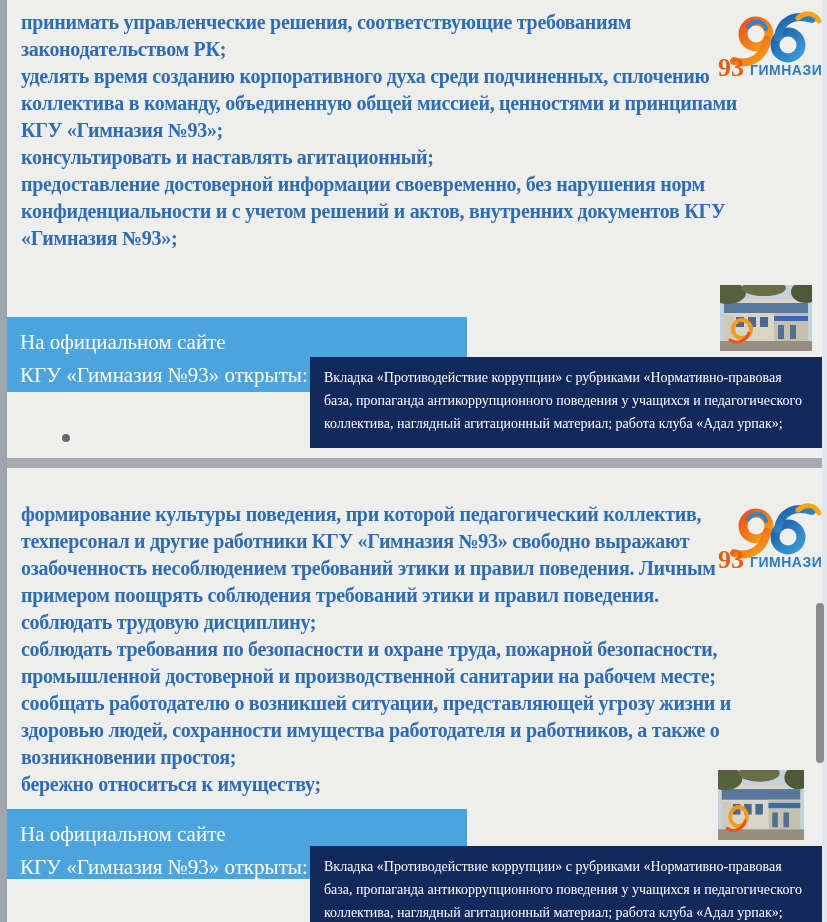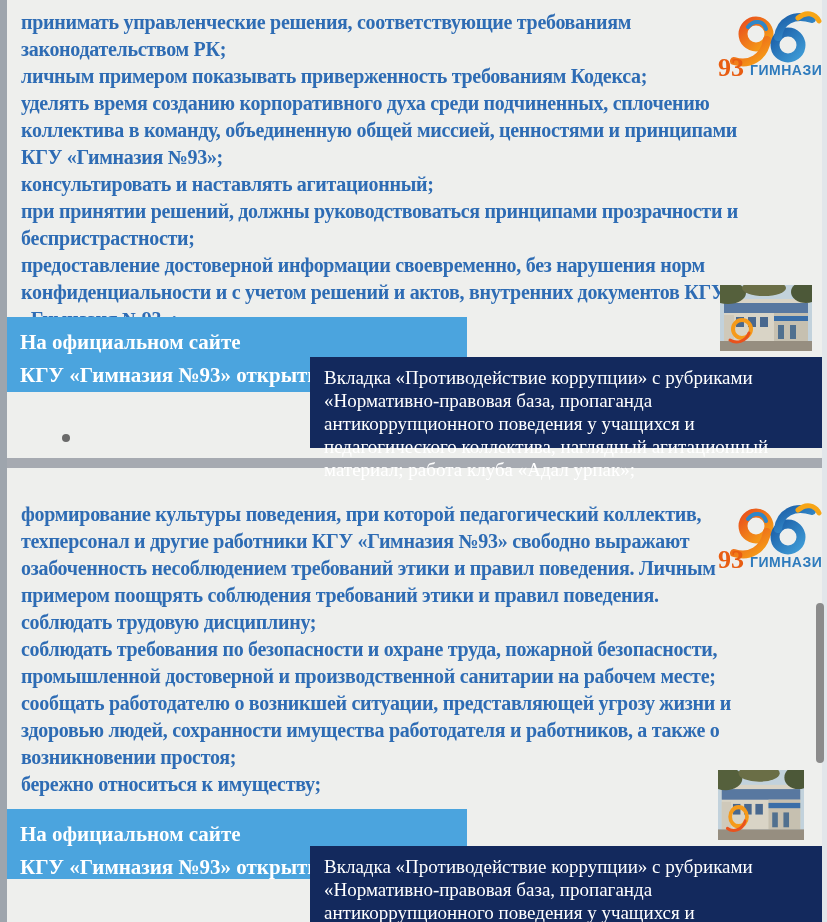--- a/index.html
+++ b/index.html
@@ -9,47 +9,45 @@
   .chrome-right{position:absolute;left:822px;top:0;width:5px;height:922px;background:#e2e6ea;}
   .divider{position:absolute;left:0;top:458px;width:827px;height:10px;background:#a6aab1;}
   .slide{position:absolute;left:7px;width:815px;background:#eeefed;}
   .slide.s1{top:4px;height:427px;}
   .slide.s2{top:496px;height:454px;}
   .text-block{position:absolute;left:14px;top:5px;width:752px;
       font-weight:bold;font-size:20px;line-height:27px;letter-spacing:-0.3px;
       color:#2e6cb4;}
   .text-block p{margin:0;}
   .banner{position:absolute;left:0;top:313px;width:460px;height:75px;background:#4ba4de;
-      color:#ffffff;font-weight:bold;font-size:21px;line-height:33px;
+      color:#ffffff;font-weight:normal;font-size:21px;line-height:33px;
       padding:9px 0 0 13px;box-sizing:border-box;z-index:1;}
   .s2 .banner{height:70px;}
   .callout{position:absolute;left:303px;top:353px;width:512px;height:91px;background:#13295d;
-      color:#ffffff;font-size:19px;line-height:23px;padding:9px 14px;box-sizing:border-box;
+      color:#ffffff;font-size:14px;line-height:23px;padding:9px 14px;box-sizing:border-box;
       z-index:2;}
   .s2 .callout{top:350px;height:94px;}
   .bullet{position:absolute;left:55px;top:430px;width:8px;height:8px;border-radius:50%;
       background:#6a6a6a;z-index:3;}
   .logo{position:absolute;right:0;top:5px;width:104px;height:80px;z-index:1;}
   .photo{position:absolute;left:713px;top:281px;width:92px;height:66px;z-index:1;}
   .s2 .photo{left:711px;top:274px;width:86px;height:70px;}
   .scroll-thumb{position:absolute;left:816px;top:603px;width:8px;height:160px;
       border-radius:4px;background:#8b8b8b;z-index:5;}
 </style>
 </head>
 <body>
 
 <div id="stage">
 
   <div class="slide s1">
     <div class="text-block">
       <p>принимать управленческие решения, соответствующие требованиям законодательством РК;</p>
-      <p>личным примером показывать приверженность требованиям Кодекса;</p>
       <p>уделять время созданию корпоративного духа среди подчиненных, сплочению коллектива в команду, объединенную общей миссией, ценностями и принципами КГУ «Гимназия №93»;</p>
       <p>консультировать и наставлять агитационный;</p>
-      <p>при принятии решений, должны руководствоваться принципами прозрачности и беспристрастности;</p>
       <p>предоставление достоверной информации своевременно, без нарушения норм конфиденциальности и с учетом решений и актов, внутренних документов КГУ «Гимназия №93»;</p>
     </div>
 
     <div class="logo">
       <svg width="104" height="80" viewBox="0 0 104 80">
         <defs>
           <linearGradient id="og1" x1="0" y1="0" x2="1" y2="1">
             <stop offset="0" stop-color="#e9521d"></stop>
               <stop offset="1" stop-color="#f7a516"></stop>
           </linearGradient>

